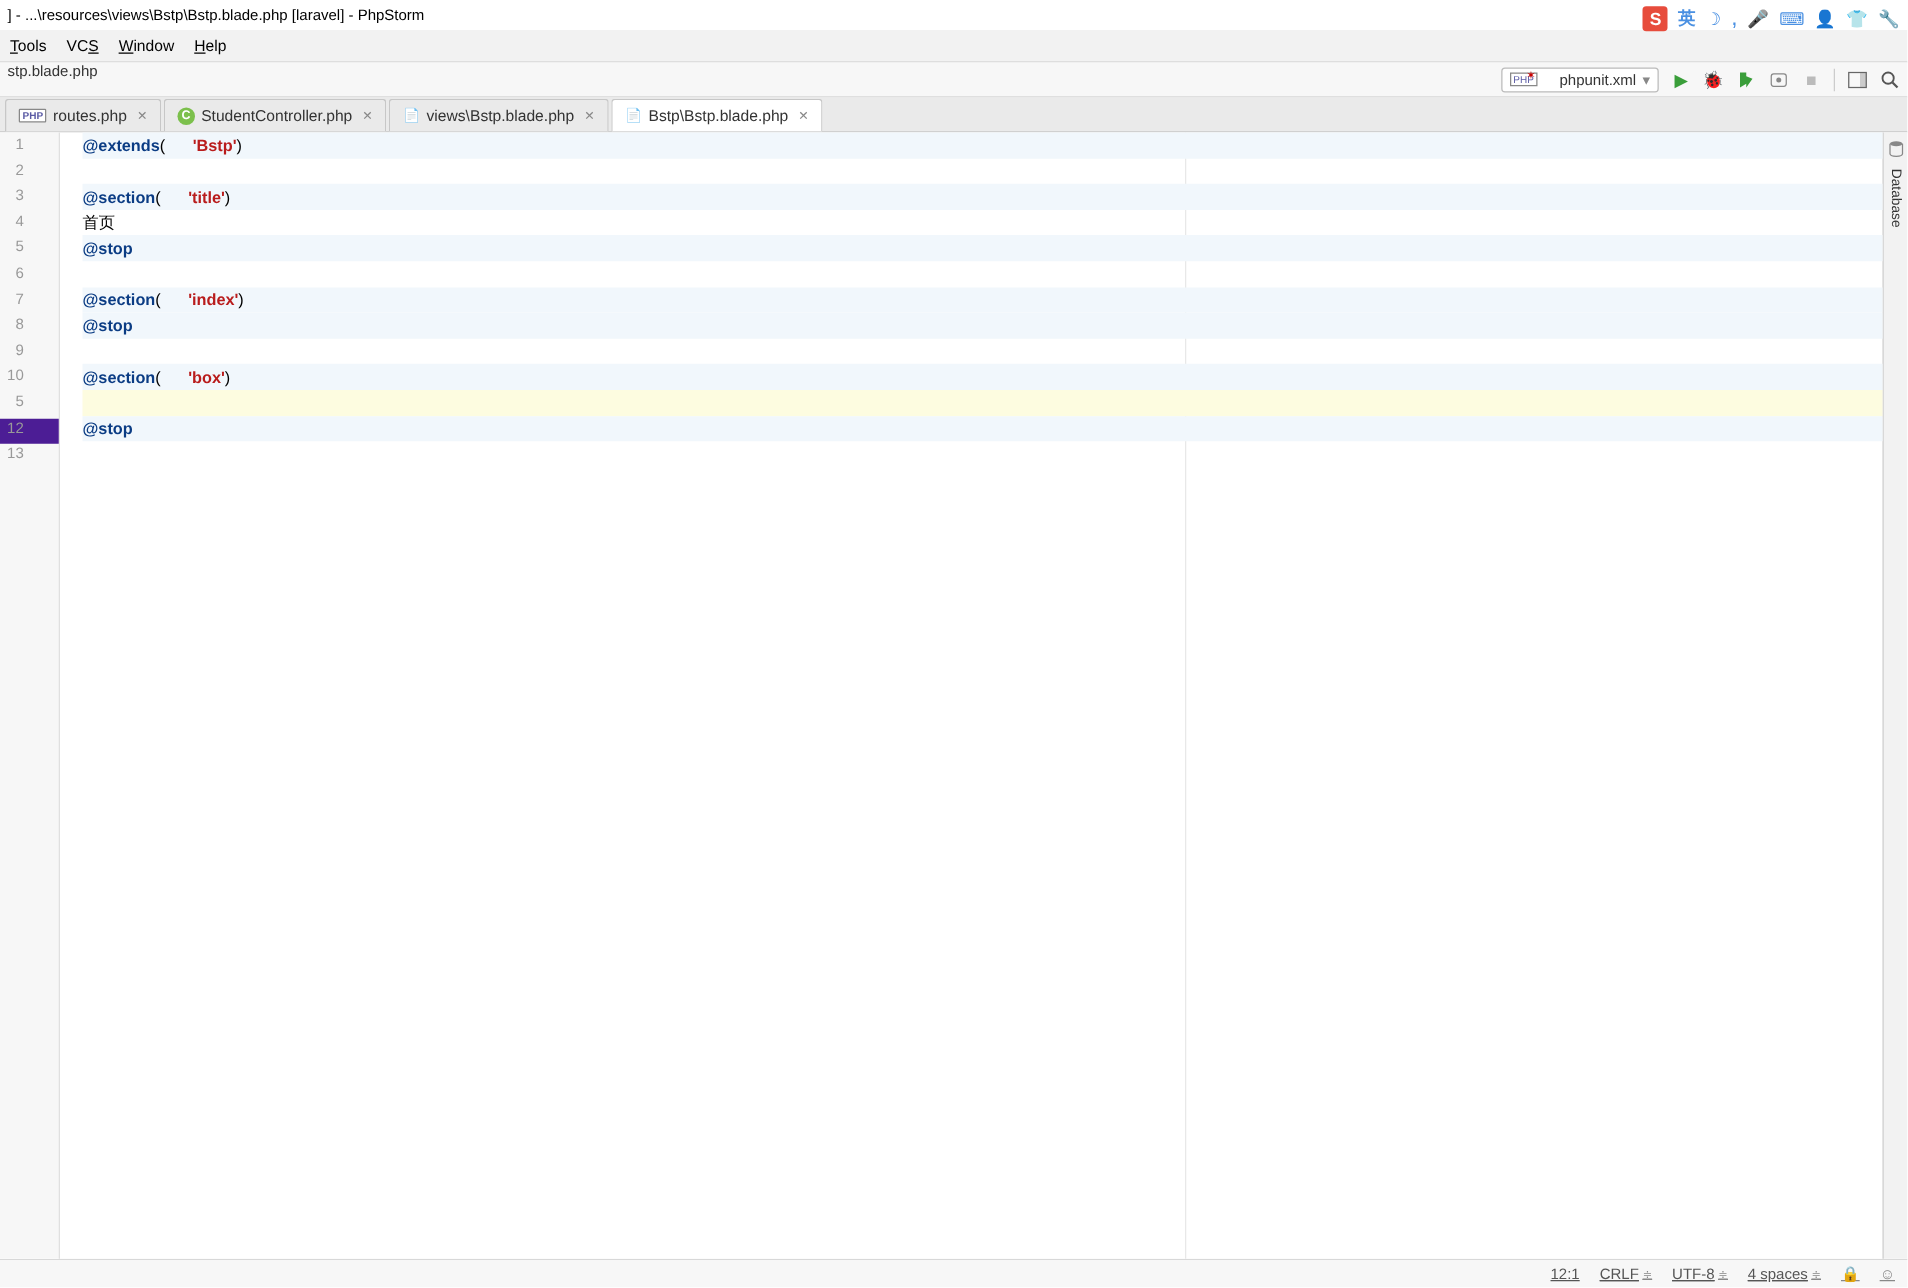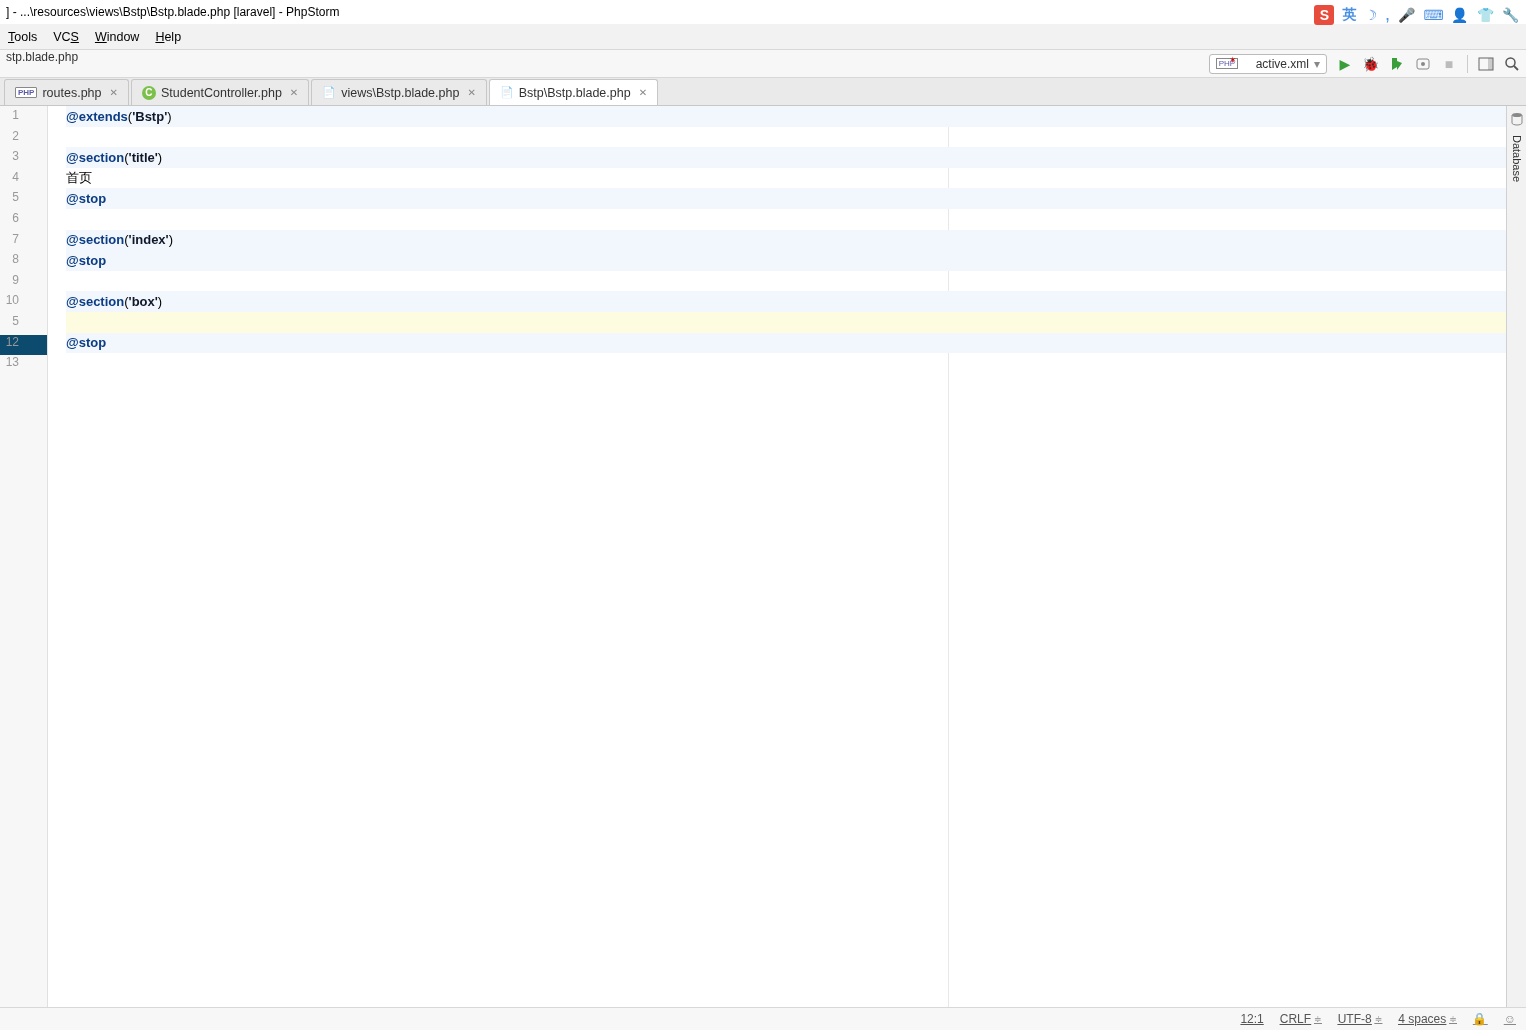--- a/index.html
+++ b/index.html
@@ -21,27 +21,27 @@
 .tabs-bar { height: 28px; background: #eaeaea; border-bottom: 1px solid #c7c7c7; display: flex; align-items: flex-end; padding-left: 4px; }
 .tab { display: flex; align-items: center; gap: 5px; padding: 4px 10px; background: #eaeaea; border: 1px solid #c7c7c7; border-bottom: none; border-radius: 3px 3px 0 0; font-size: 12.5px; margin-right: 2px; cursor: pointer; height: 26px; color:#333;}
 .tab.active { background: #fff; }
 .tab .close { color: #888; font-size: 10px; margin-left:3px;}
 .tab .icon-php { background: #fff; color: #5b5ba5; font-size: 8px; padding: 0 2px; border: 1px solid #888; border-radius: 1px; font-weight: bold; }
 .tab .icon-class { width: 14px; height: 14px; border-radius: 50%; background: #7cc04c; color: #fff; display:flex; align-items:center; justify-content:center; font-size:10px; font-weight:bold;}
 .tab .icon-blade { width: 14px; height: 14px; font-size: 11px; color:#d9822b; display:flex; align-items:center; justify-content:center;}
 .editor-area { flex: 1; display: flex; position: relative; background:#fff; }
 .gutter { width: 48px; background: #f7f7f7; border-right: 1px solid #e0e0e0; padding-top: 2px; text-align: right; font-family: "Consolas","Courier New",monospace; font-size: 12px; color: #999; }
 .gutter div { height: 20.6px; padding-right: 28px; position: relative; }
-.gutter div.current { background:#0c4a6e;}
+.gutter div.current { background:#4c1d95;}
 .code-col { flex:1; position:relative; font-family: "Consolas","Courier New",monospace; font-size: 13px; padding-left:18px;}
 .code-line { height: 20.6px; display:flex; align-items:center; white-space:pre; position:relative;}
 .hl-directive { background:#f1f7fc;}
 .hl-current { background:#fdfce0;}
 .kw { color:#0b3c84; font-weight:bold;}
-.str { color:#0f172a; font-weight:bold;}
+.str { color:#b91c1c; font-weight:bold;margin-left:22px;}
 .plain { color:#000;}
 .right-gutter-line { position:absolute; top:0; bottom:0; left:900px; width:1px; background:#e8e8e8;}
 .code-scrollmark { position:absolute; top:3px; right:6px; width:12px; height:12px;}
 .right-panel { width: 20px; background:#f2f2f2; border-left:1px solid #d0d0d0; display:flex; flex-direction:column; align-items:center; padding-top:6px; gap:4px; font-size:11px; color:#444;}
 .right-panel .db-ico { transform: rotate(0); font-size:12px;}
 .right-panel .vtxt { writing-mode: vertical-rl; font-size: 11px; color:#333; margin-top:2px;}
 .status-area { border-top:1px solid #d8d8d8; background:#f7f7f7; }
 .status-top { height: 24px; display:flex; justify-content:flex-end; align-items:center; padding:0 10px; font-size:12px; gap:6px; border-bottom:1px solid #e5e5e5;}
 .status-bot { height: 22px; display:flex; justify-content:flex-end; align-items:center; padding:0 10px; font-size:12px; gap:16px; color:#555;}
 .status-bot span { display:flex; align-items:center; gap:3px;text-decoration:underline;}
@@ -71,21 +71,21 @@
   <span><u>W</u>indow</span>
   <span><u>H</u>elp</span>
 </div>
 
 <div class="nav-bar">
   <span>stp.blade.php</span>
   <div class="nav-right">
     <div class="run-config">
       <span class="php-ico">PHP</span>
       <span style="position:relative;top:-4px;left:-14px;color:#c00;font-size:9px;">✶</span>
-      <span>active.xml</span>
+      <span>phpunit.xml</span>
       <span style="color:#888;">▾</span>
     </div>
     <div class="toolbar-icons">
       <span style="color:#3a9e3a;">▶</span>
       <span style="color:#3a9e3a;">🐞</span>
       <span style="color:#3a9e3a;">
         <svg viewBox="0 0 16 16" width="16" height="16">
             <path d="M3 2v12l5-3v3l5-7-5-2V2z" fill="#3a9e3a"></path>
           </svg>
       </span>

